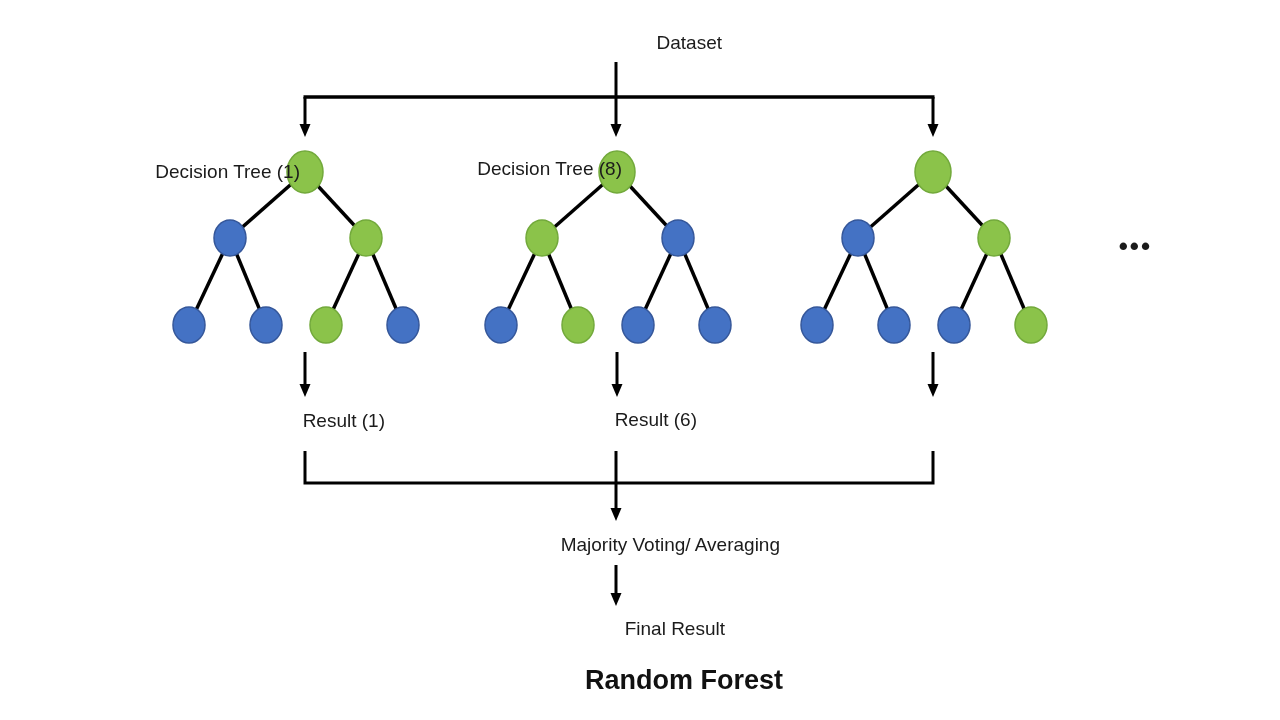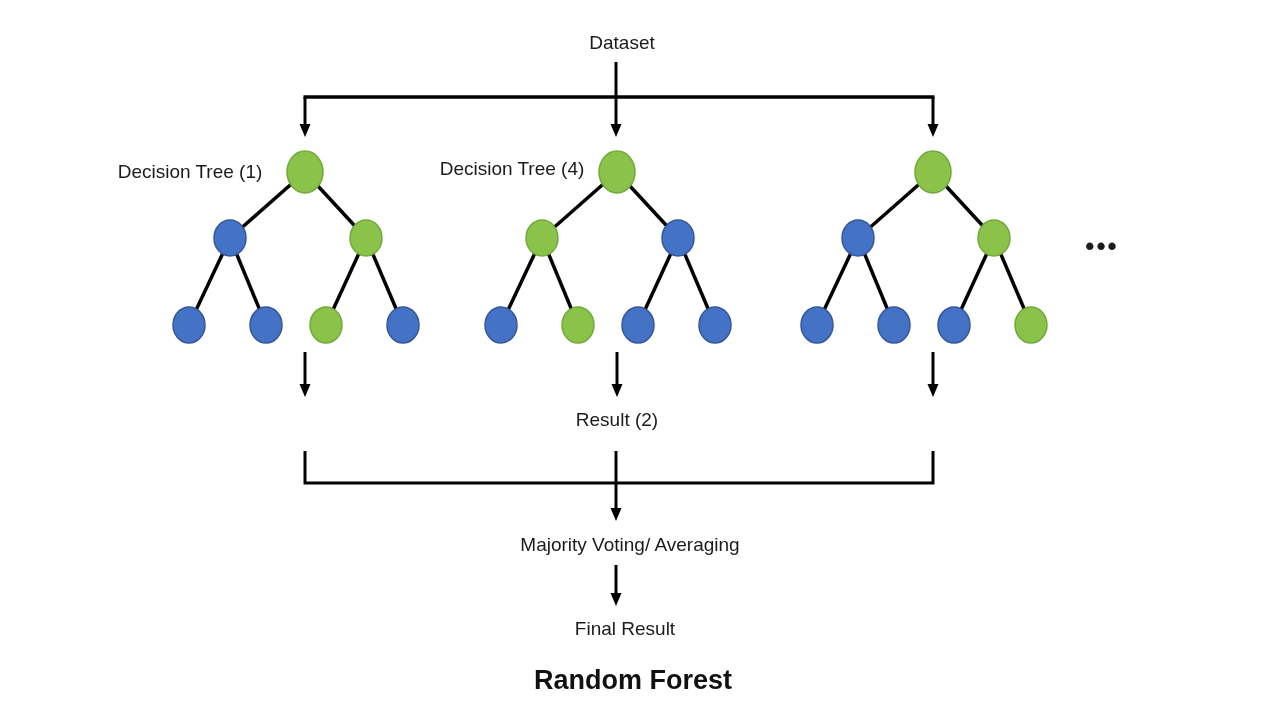--- a/index.html
+++ b/index.html
@@ -18,21 +18,21 @@
   }
   svg#diagram {
     position: absolute;
     left: 0;
     top: 0;
   }
   .lbl {
     position: absolute;
     font-size: 19px;
     line-height: 24px;
-    text-align: center;
+    text-align: right;
     white-space: nowrap;
     color: #1b1b1b;
   }
   .dataset      { left: 522px;  top: 31px;  width: 200px; }
   .tree-label-1 { left: 80px;   top: 160px; width: 220px; }
   .tree-label-2 { left: 402px;  top: 157px; width: 220px; }
   .tree-label-3 { left: 714px;  top: 158px; width: 220px; }
   .result-1     { left: 225px;  top: 409px; width: 160px; }
   .result-2     { left: 537px;  top: 408px; width: 160px; }
   .result-3     { left: 857px;  top: 409px; width: 160px; }
@@ -115,25 +115,26 @@
       <path d="M305,451 L305,483 L933,483 L933,451" fill="none" stroke="#000000" stroke-width="3"></path>
       <line x1="616" y1="451" x2="616" y2="511" stroke="#000000" stroke-width="3"></line>
       <polygon points="616,521 610.5,508 621.5,508" fill="#000000"></polygon>
       <line x1="616" y1="565" x2="616" y2="596" stroke="#000000" stroke-width="3"></line>
       <polygon points="616,606 610.5,593 621.5,593" fill="#000000"></polygon>
     </svg>
 
   <div class="lbl dataset">Dataset</div>
 
   <div class="lbl tree-label-1">Decision Tree (1)</div>
-  <div class="lbl tree-label-2">Decision Tree (4)</div>
+  <div class="lbl tree-label-2">Decision Tree (8)</div>
 
   <div class="lbl ellipsis">•••</div>
 
-  <div class="lbl result-2">Result (2)</div>
+  <div class="lbl result-1">Result (1)</div>
+  <div class="lbl result-2">Result (6)</div>
 
   <div class="lbl majority">Majority Voting/ Averaging</div>
 
   <div class="lbl final">Final Result</div>
 
   <div class="lbl title-label">Random Forest</div>
 
 </div>
 
 </body></html>

